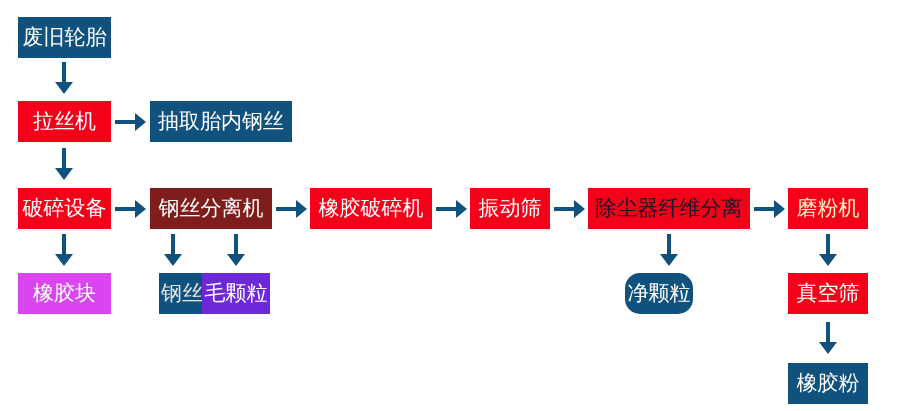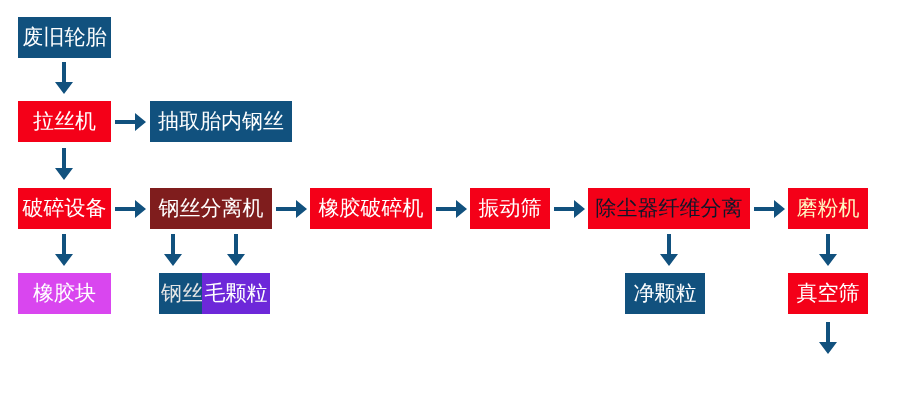--- a/index.html
+++ b/index.html
@@ -127,16 +127,17 @@
     <div class="node red" style="left: 18px; top: 101px; width: 93px; height: 41px; background: rgb(244, 0, 24); color: rgb(255, 255, 255);">拉丝机</div>
     <div class="node red" style="left: 18px; top: 188px; width: 93px; height: 41px; background: rgb(244, 0, 24); color: rgb(255, 255, 255);">破碎设备</div>
     <div class="node blue" style="left: 150px; top: 101px; width: 142px; height: 41px; background: rgb(17, 81, 126); color: rgb(255, 255, 255);">抽取胎内钢丝</div>
     <div class="node blue" style="left: 18px; top: 273px; width: 93px; height: 41px; background: #d946ef; color: rgb(255, 255, 255);">橡胶块</div>
     <div class="node red" style="left: 150px; top: 188px; width: 122px; height: 41px; background: #7f1d1d; color: rgb(255, 255, 255);">钢丝分离机</div>
     <div class="node blue" style="left: 150px; top: 273px; width: 46px; height: 41px; background: rgb(17, 81, 126); color: #e5e5e5; margin-left: 9px;">钢丝</div>
     <div class="node blue" style="left: 202px; top: 273px; width: 68px; height: 41px; background: #6d28d9; color: rgb(255, 255, 255);">毛颗粒</div>
     <div class="node red" style="left: 470px; top: 188px; width: 80px; height: 41px; background: rgb(244, 0, 24); color: rgb(255, 255, 255);">振动筛</div>
     <div class="node red" style="left: 310px; top: 188px; width: 122px; height: 41px; background: rgb(244, 0, 24); color: rgb(255, 255, 255);">橡胶破碎机</div>
     <div class="node red" style="left: 588px; top: 188px; width: 162px; height: 41px; background: rgb(244, 0, 24); color: #0f172a;">除尘器纤维分离</div>
-    <div class="node blue" style="left: 625px; top: 273px; width: 80px; height: 41px; background: rgb(17, 81, 126); color: rgb(255, 255, 255);">净颗粒</div>
+    <div class="node blue" style="left: 625px; top: 273px; width: 68px; height: 41px; background: rgb(17, 81, 126); color: rgb(255, 255, 255); border-radius: 15px;">净颗粒</div>
     <div class="node red" style="left: 788px; top: 188px; width: 80px; height: 41px; background: rgb(244, 0, 24); color: #fef9c3;">磨粉机</div>
     <div class="node red" style="left: 788px; top: 273px; width: 80px; height: 41px; background: rgb(244, 0, 24); color: rgb(255, 255, 255); text-align: center;">真空筛</div>
+    <div class="node blue" style="left: 788px; top: 363px; width: 80px; height: 41px; background: rgb(17, 81, 126); color: rgb(255, 255, 255);">橡胶粉</div>
   </div>
 
 </body></html>

